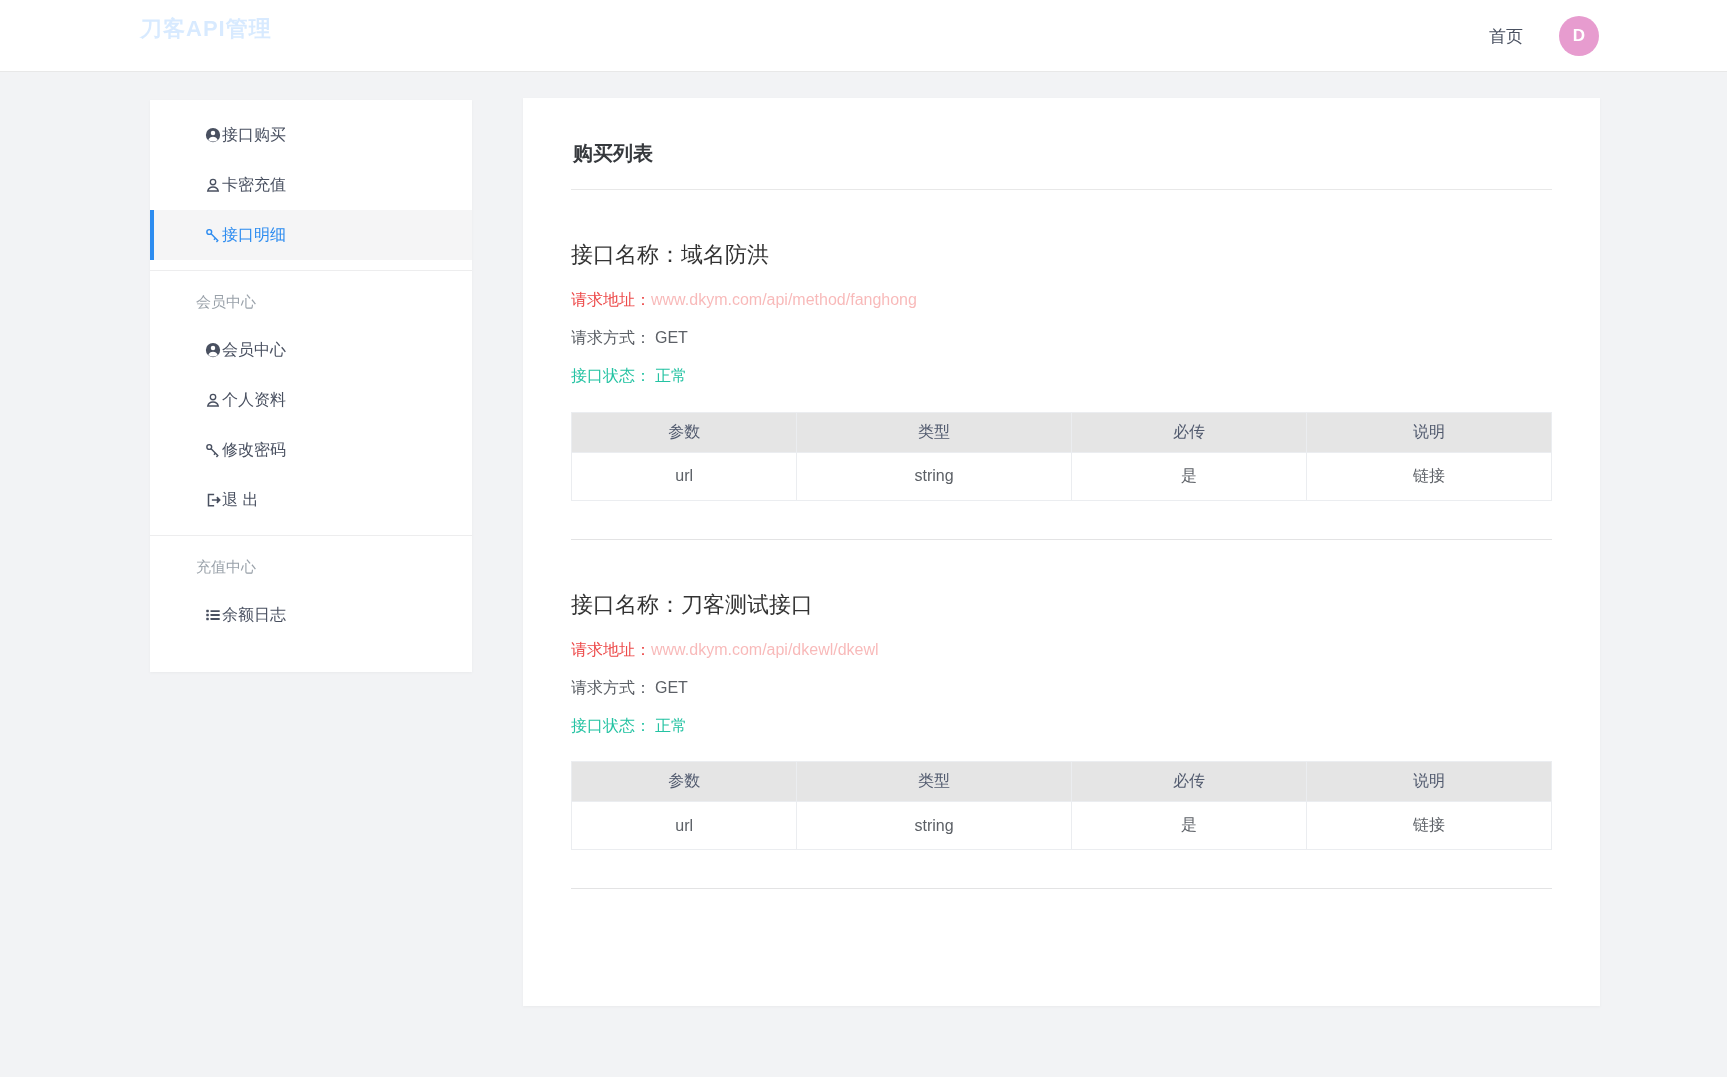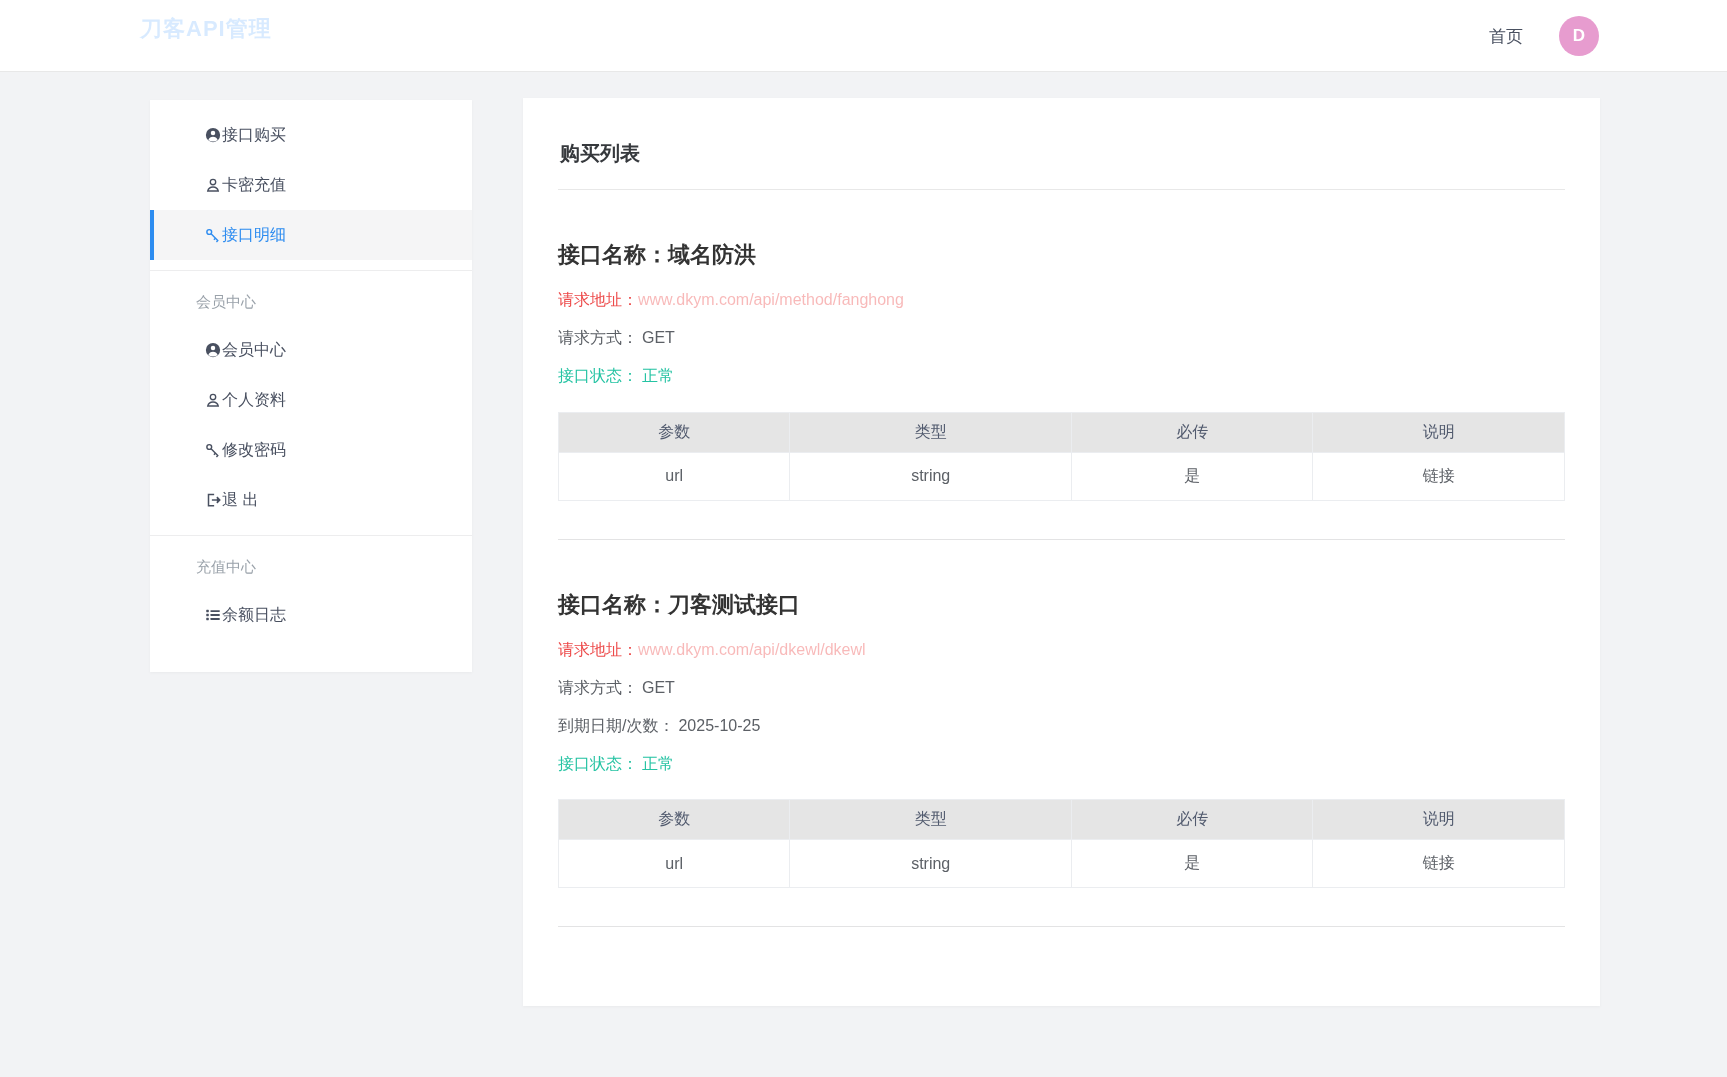--- a/index.html
+++ b/index.html
@@ -62,27 +62,27 @@
   .menu-item .icon svg { width: 18px; height: 18px; }
   .menu-item.active { background: #f5f5f6; color: var(--blue); }
   .menu-item.active::before {
     content: ""; position: absolute; left: 0; top: 0; bottom: 0;
     width: 4px; background: var(--blue);
   }
 
   
   .main {
     position: absolute; left: 523px; top: 98px; width: 1077px; min-height: 908px;
-    background: #fff; padding: 42px 35px 46px;
+    background: #fff; padding: 42px 48px 46px;
     box-shadow: 0 1px 3px rgba(0,0,0,.04);
   }
   .page-title { font-size: 20px; font-weight: bold; color: #36393d; margin: 0 2px 22px; }
   .title-divider { border: none; border-top: 1px solid #e8e8e8; margin: 0; }
   .api-block { padding: 50px 0 38px; border-bottom: 1px solid #e3e3e4; }
-  .api-name { font-size: 22px; font-weight: bold; color: #333; margin: 0 0 20px; }
+  .api-name { font-size: 22px; font-weight: normal; color: #333; margin: 0 0 20px; }
   .meta { font-size: 16px; color: #5c6066; margin: 0 0 19px; line-height: 1.2; }
   .meta.red { color: var(--red); }
   .url-value { opacity: .38; filter: blur(.6px); }
   .meta.green { color: var(--green); margin-bottom: 0; }
   .meta .value { margin-left: 4px; }
 
   table.params {
     width: 100%; border-collapse: collapse; margin-top: 26px;
     font-size: 16px;
   }
@@ -228,21 +228,20 @@
             <td>链接</td>
           </tr>
         </tbody>
       </table>
     </div>
 
     <div class="api-block">
       <h2 class="api-name"><span>接口名称：</span><span>刀客测试接口</span></h2>
       <p class="meta red"><span>请求地址：</span><span class="url-value">www.dkym.com/api/dkewl/dkewl</span></p>
       <p class="meta"><span>请求方式：</span><span class="value">GET</span></p>
-      <p class="meta"><span>到期日期/次数：</span><span class="value">2025-10-25</span></p>
       <p class="meta green"><span>接口状态：</span><span class="value">正常</span></p>
       <table class="params">
         <thead>
           <tr>
             <th style="width:23%">参数</th>
             <th style="width:28%">类型</th>
             <th style="width:24%">必传</th>
             <th style="width:25%">说明</th>
           </tr>
         </thead>

